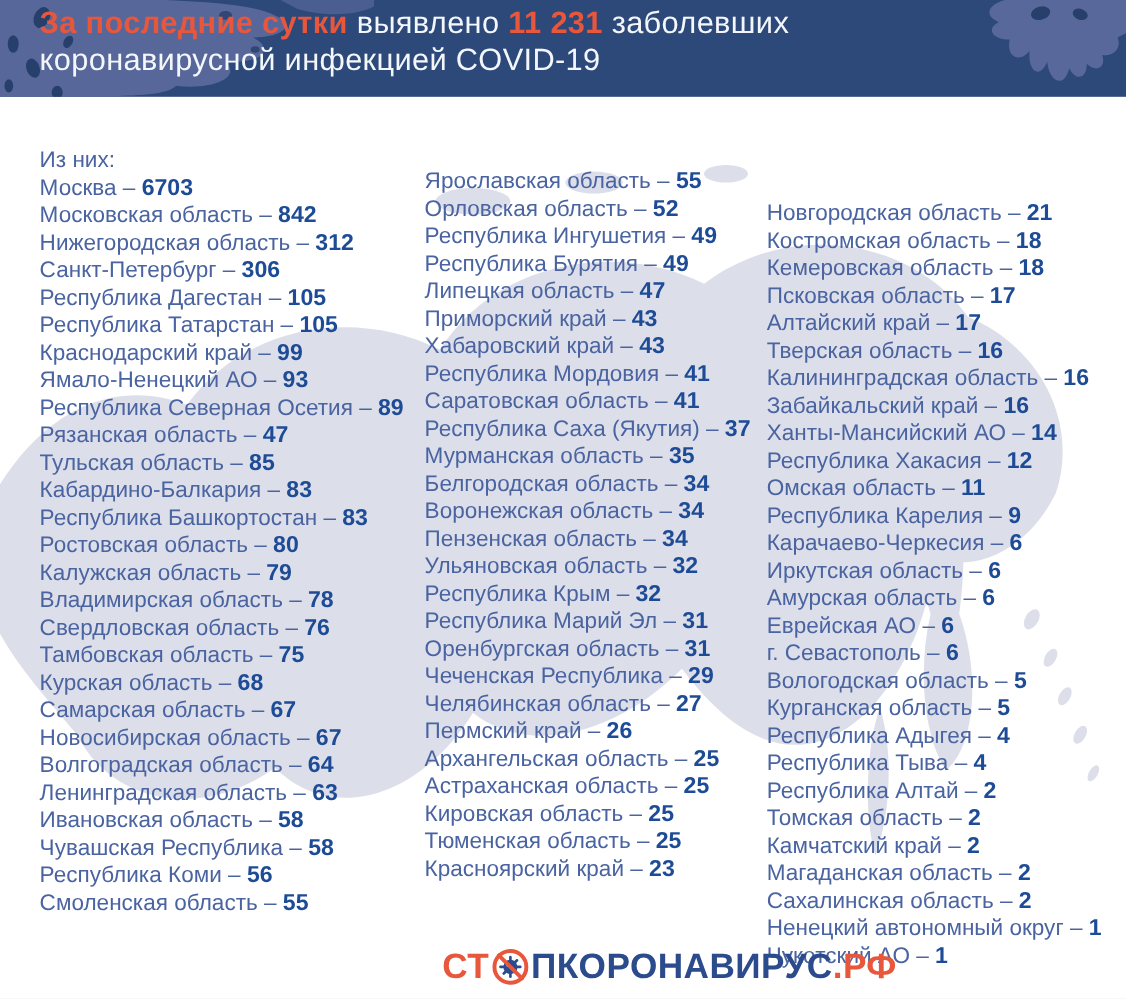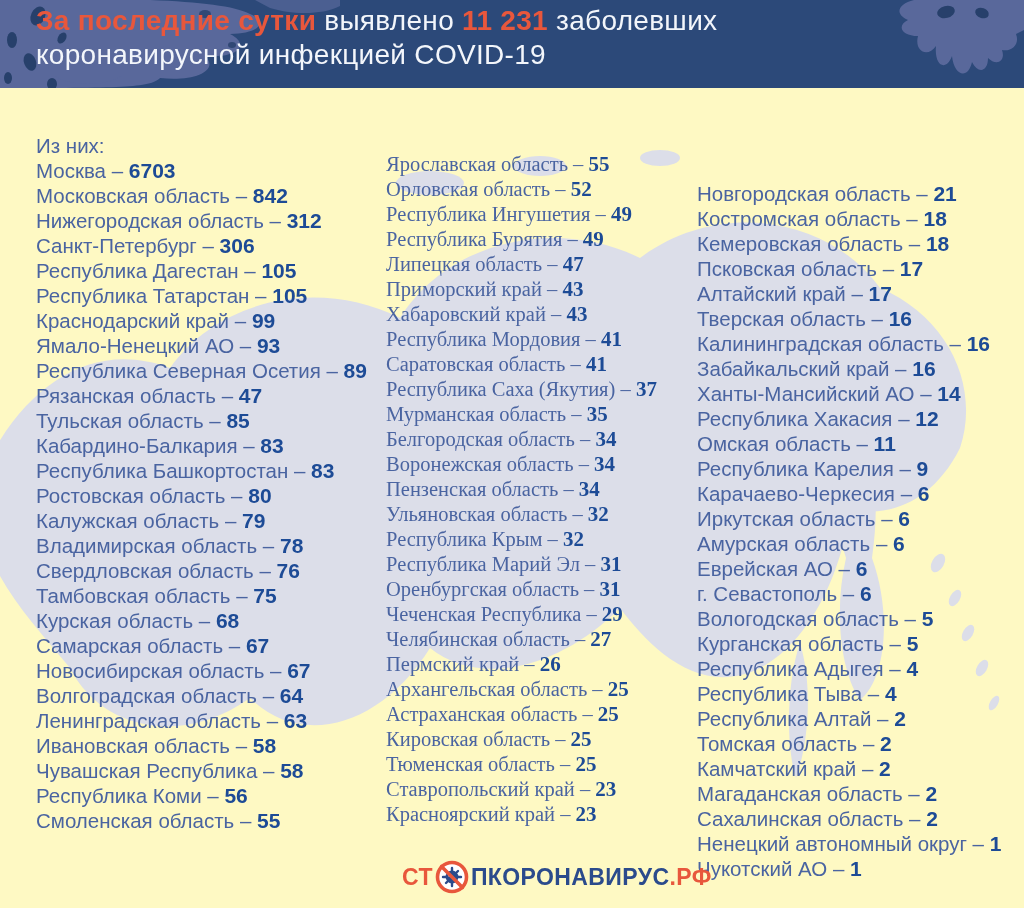--- a/index.html
+++ b/index.html
@@ -1,42 +1,42 @@
 <!DOCTYPE html>
 <html><head>
 <meta charset="utf-8">
 <style>
   html,body{margin:0;padding:0;}
   body{font-family:"Liberation Sans",sans-serif;background:#e9eaef;}
-  #canvas{position:relative;width:1024px;height:908px;background:#fef9c3;overflow:hidden;}
+  #canvas{position:relative;width:1024px;height:908px;background:#ffffff;overflow:hidden;}
 
   
   .header{position:absolute;top:0;left:0;width:1024px;height:88px;background:#2c4979;z-index:3;}
   .splat{position:absolute;top:0;z-index:1;pointer-events:none;}
   .splat-left{left:0;}
   .splat-right{right:0;}
   .headline{position:absolute;left:36px;top:4px;z-index:2;font-size:28px;line-height:34px;
             color:#f3f6fb;font-weight:500;letter-spacing:.3px;white-space:nowrap;}
   .hl{color:#e8573c;font-weight:700;}
 
   
   .map{position:absolute;left:0;top:88px;z-index:0;pointer-events:none;}
 
   
   .col{position:absolute;z-index:2;font-size:20.5px;line-height:25px;color:#4a64a1;white-space:nowrap;}
   .col1{left:36px;top:133px;}
-  .col2{left:386px;top:152px;font-family:Liberation Serif, serif;}
+  .col2{left:386px;top:152px;}
   .col3{left:697px;top:152px;margin-top:29px;}
   .intro{color:#4a64a1;}
   .rname{color:#4a64a1;}
   .rval{font-weight:700;color:#1d4b96;font-size:21px;}
 
   
   .footer-logo{position:absolute;left:402px;top:860px;z-index:2;display:flex;align-items:center;
-               font-weight:700;font-size:23px;letter-spacing:.4px;}
+               font-weight:700;font-size:32px;letter-spacing:.4px;}
   .logo-st,.logo-rf{color:#e8573c;}
   .logo-main{color:#2b4b8c;}
   .logo-icon{margin:0 2px;display:block;}
 </style>
 </head>
 <body>
 
 <div id="canvas">
 
   <div class="header">
@@ -151,21 +151,20 @@
         <div class="row"><span class="rname">Республика Крым – </span><span class="rval">32</span></div>
         <div class="row"><span class="rname">Республика Марий Эл – </span><span class="rval">31</span></div>
         <div class="row"><span class="rname">Оренбургская область – </span><span class="rval">31</span></div>
         <div class="row"><span class="rname">Чеченская Республика – </span><span class="rval">29</span></div>
         <div class="row"><span class="rname">Челябинская область – </span><span class="rval">27</span></div>
         <div class="row"><span class="rname">Пермский край – </span><span class="rval">26</span></div>
         <div class="row"><span class="rname">Архангельская область – </span><span class="rval">25</span></div>
         <div class="row"><span class="rname">Астраханская область – </span><span class="rval">25</span></div>
         <div class="row"><span class="rname">Кировская область – </span><span class="rval">25</span></div>
         <div class="row"><span class="rname">Тюменская область – </span><span class="rval">25</span></div>
-        <div class="row"><span class="rname">Ставропольский край – </span><span class="rval">23</span></div>
         <div class="row"><span class="rname">Красноярский край – </span><span class="rval">23</span></div>
       </div>
   </div>
   <div class="col col3">
     <div>
         <div class="row"><span class="rname">Новгородская область – </span><span class="rval">21</span></div>
         <div class="row"><span class="rname">Костромская область – </span><span class="rval">18</span></div>
         <div class="row"><span class="rname">Кемеровская область – </span><span class="rval">18</span></div>
         <div class="row"><span class="rname">Псковская область – </span><span class="rval">17</span></div>
         <div class="row"><span class="rname">Алтайский край – </span><span class="rval">17</span></div>

